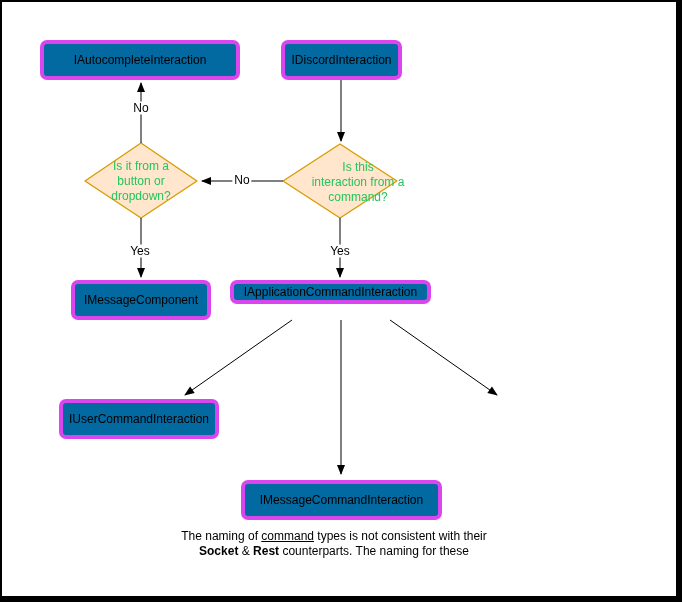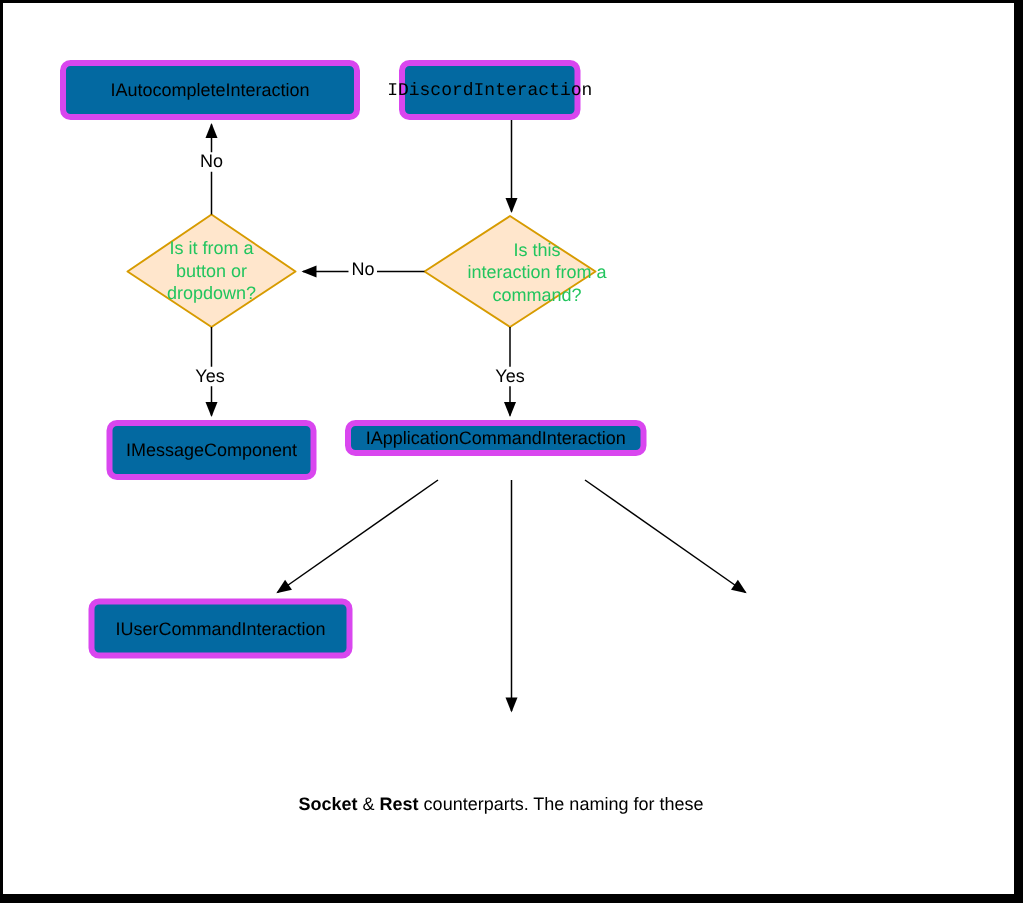--- a/index.html
+++ b/index.html
@@ -39,33 +39,35 @@
     <line x1="283" y1="181" x2="202" y2="181" stroke="#000" stroke-width="1" marker-end="url(#arrowhead)"></line>
     <line x1="141" y1="143" x2="141" y2="83" stroke="#000" stroke-width="1" marker-end="url(#arrowhead)"></line>
     <line x1="141" y1="218" x2="141" y2="277" stroke="#000" stroke-width="1" marker-end="url(#arrowhead)"></line>
     <line x1="340" y1="218" x2="340" y2="277" stroke="#000" stroke-width="1" marker-end="url(#arrowhead)"></line>
     <line x1="292" y1="320" x2="185" y2="395" stroke="#000" stroke-width="1" marker-end="url(#arrowhead)"></line>
     <line x1="341" y1="320" x2="341" y2="474" stroke="#000" stroke-width="1" marker-end="url(#arrowhead)"></line>
     <line x1="390" y1="320" x2="497" y2="395" stroke="#000" stroke-width="1" marker-end="url(#arrowhead)"></line>
   </svg>
 
   <div class="node" style="left:40px;top:40px;width:200px;height:40px;">IAutocompleteInteraction</div>
-  <div class="node" style="left:266px;top:40px;width:121px;height:40px;font-family:Liberation Mono, monospace;">IDiscordInteraction</div>
+  <div class="node" style="left:281px;top:40px;width:121px;height:40px;">IDiscordInteraction</div>
   <div class="node" style="left:71px;top:280px;width:140px;height:40px;">IMessageComponent</div>
   <div class="node" style="left:230px;top:280px;width:201px;height:24px;">IApplicationCommandInteraction</div>
-  <div class="node" style="left:59px;top:399px;width:176px;height:40px;">IUserCommandInteraction</div>
+  <div class="node" style="left:59px;top:399px;width:160px;height:40px;">IUserCommandInteraction</div>
+  <div class="node" style="left:241px;top:480px;width:201px;height:40px;">IMessageCommandInteraction</div>
 
   <div class="dlabel" style="left:141px;top:181px;">Is it from a
 button or
 dropdown?</div>
   <div class="dlabel" style="left:358px;top:182px;">Is this
 interaction from a
 command?</div>
 
   <div class="elabel" style="left:141px;top:108px;">No</div>
   <div class="elabel" style="left:242px;top:180px;">No</div>
   <div class="elabel" style="left:140px;top:251px;">Yes</div>
   <div class="elabel" style="left:340px;top:251px;">Yes</div>
 
   <div class="note">
+    <div><span>The naming of </span><span class="u">command</span><span> types is not consistent with their</span></div>
     <div><span class="b">Socket</span><span> &amp; </span><span class="b">Rest</span><span> counterparts. The naming for these</span></div>
   </div>
 </div>
 
 </body></html>

